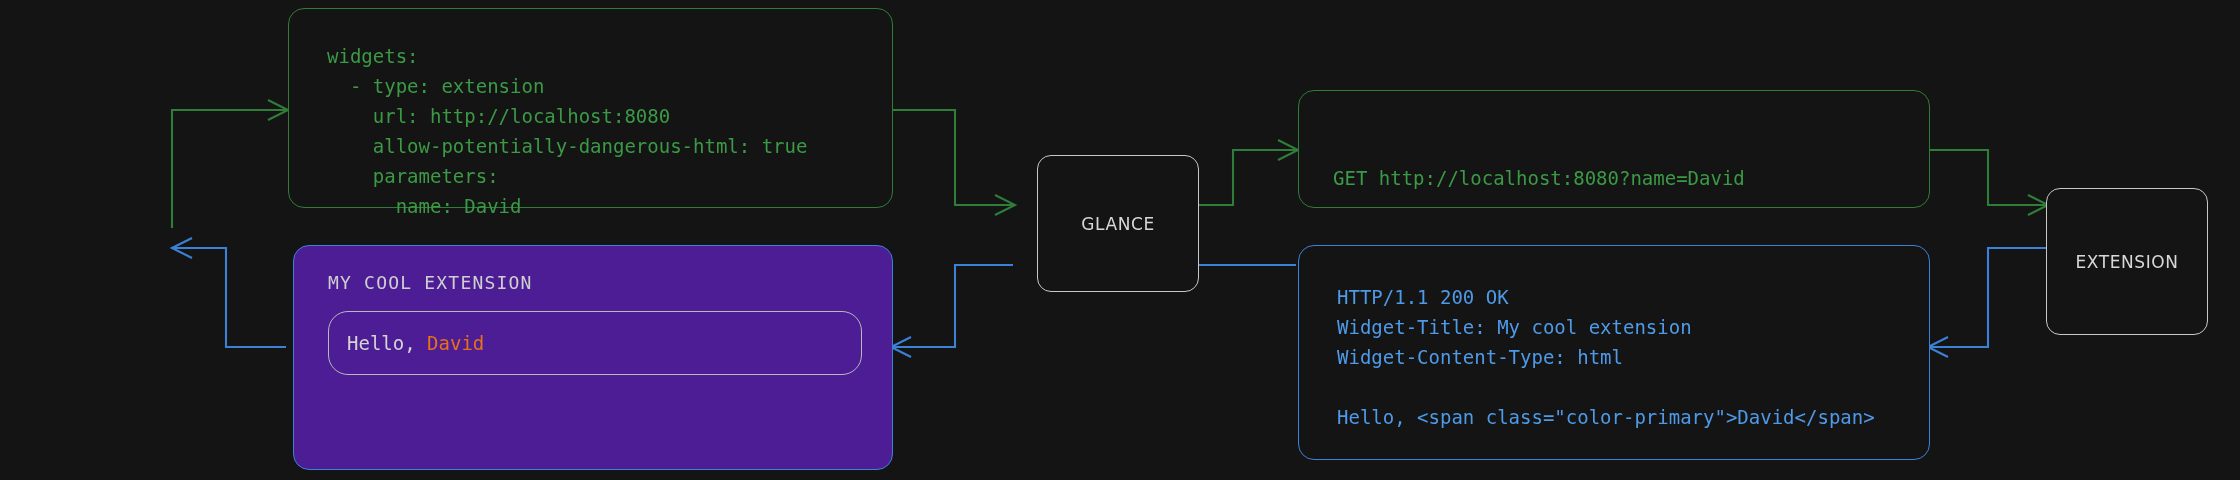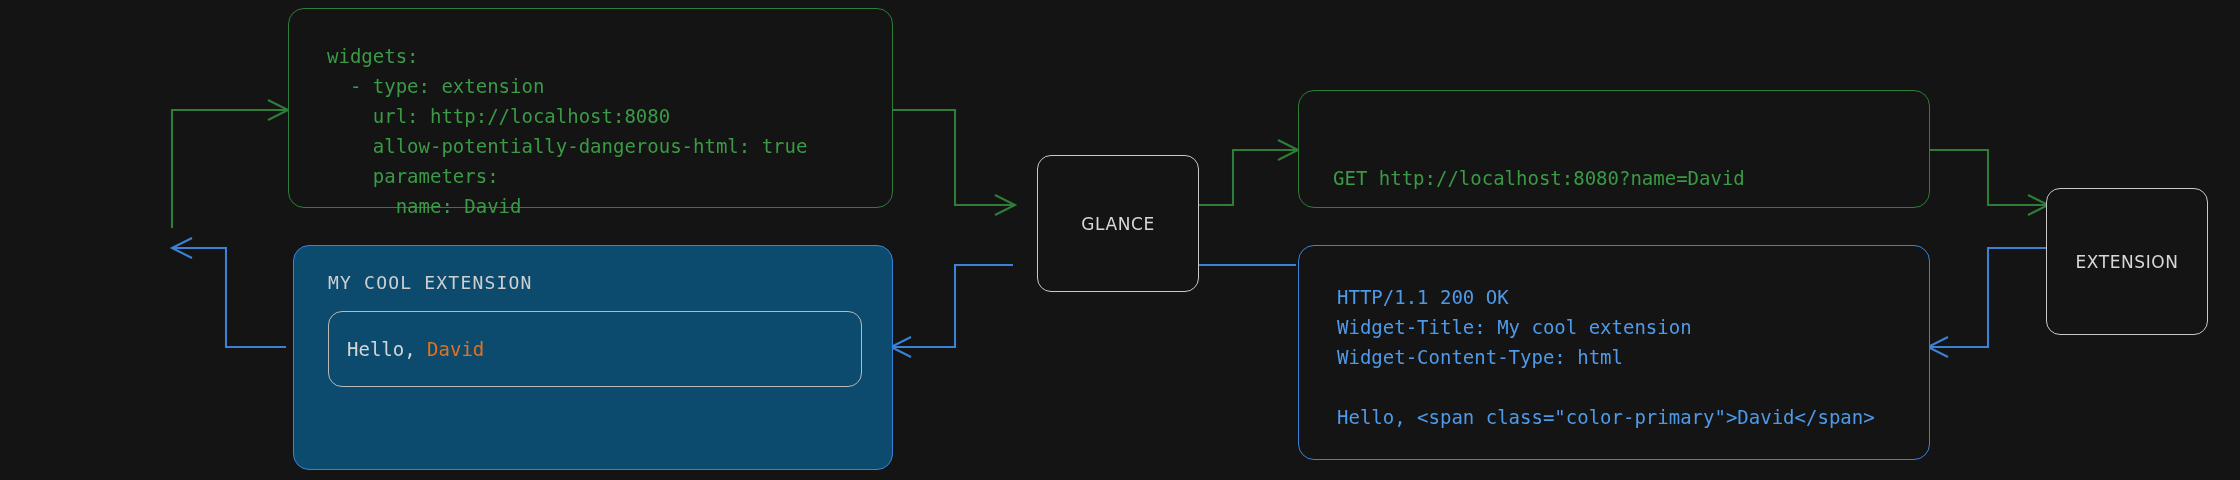--- a/index.html
+++ b/index.html
@@ -55,35 +55,35 @@
     line-height: 30px;
     white-space: pre;
   }
   .codebox.green pre { color: #3a9a46; }
   .codebox.blue  pre { color: #4e9ae8; }
 
   .widgetbox {
     position: absolute;
     border: 1.6px solid #3b82d6;
     border-radius: 16px;
-    background: #0c4a6e;
+    background: #4c1d95;
     box-sizing: border-box;
     padding: 26px 30px 26px 34px;
   }
   .widget-title {
     color: #cfcfcf;
     font-family: "DejaVu Sans Mono", monospace;
     font-size: 18px;
     letter-spacing: 1.2px;
     margin-bottom: 18px;
   }
   .widget-inner {
     border: 1.5px solid #b9b9b9;
-    border-radius: 14px;
-    height: 76px;
+    border-radius: 20px;
+    height: 64px;
     display: flex;
     align-items: center;
     padding-left: 18px;
     box-sizing: border-box;
   }
   .widget-inner .greet {
     font-family: "DejaVu Sans Mono", monospace;
     font-size: 19px;
     color: #d5d5d5;
   }

